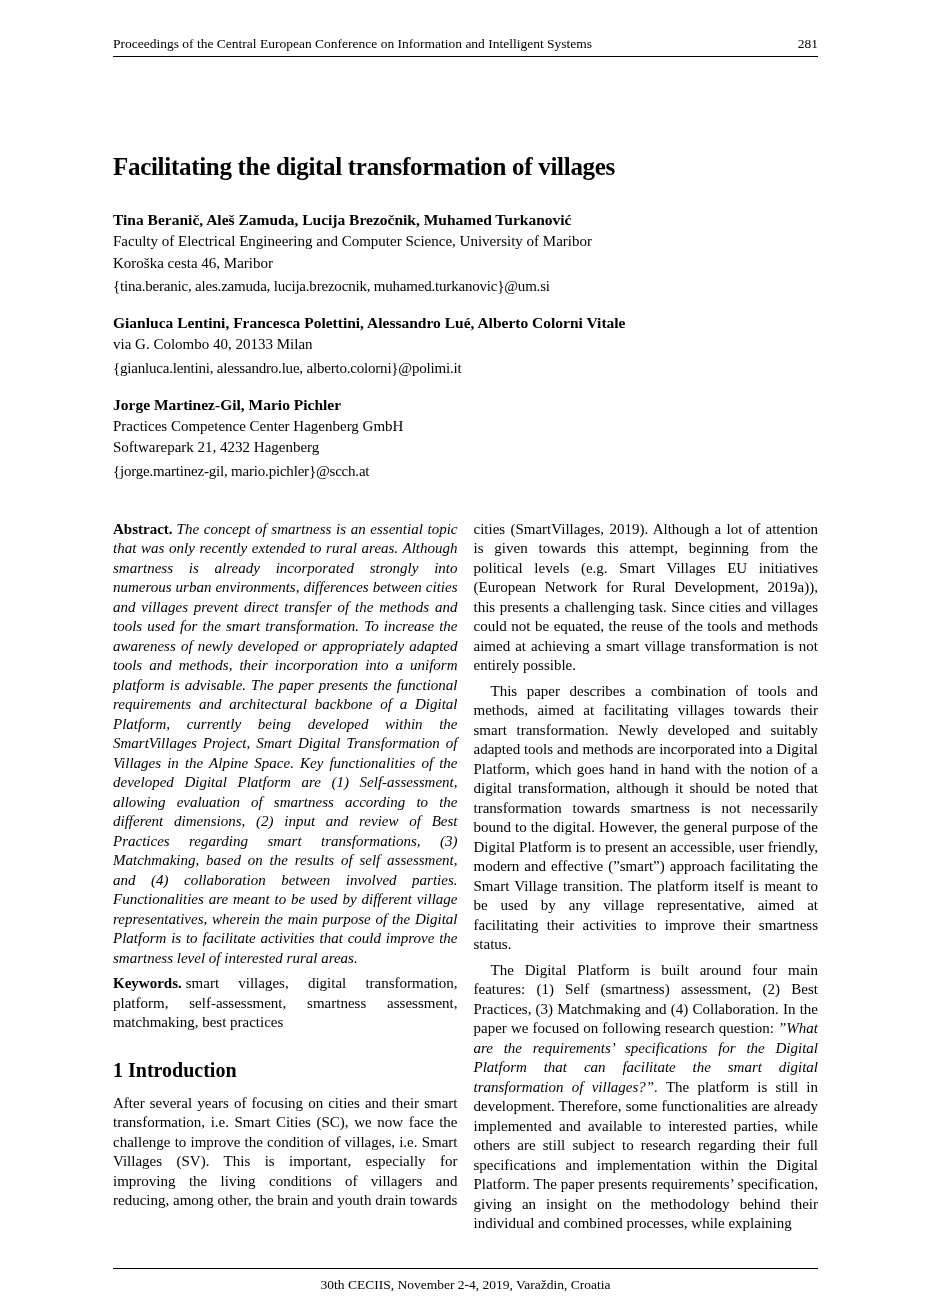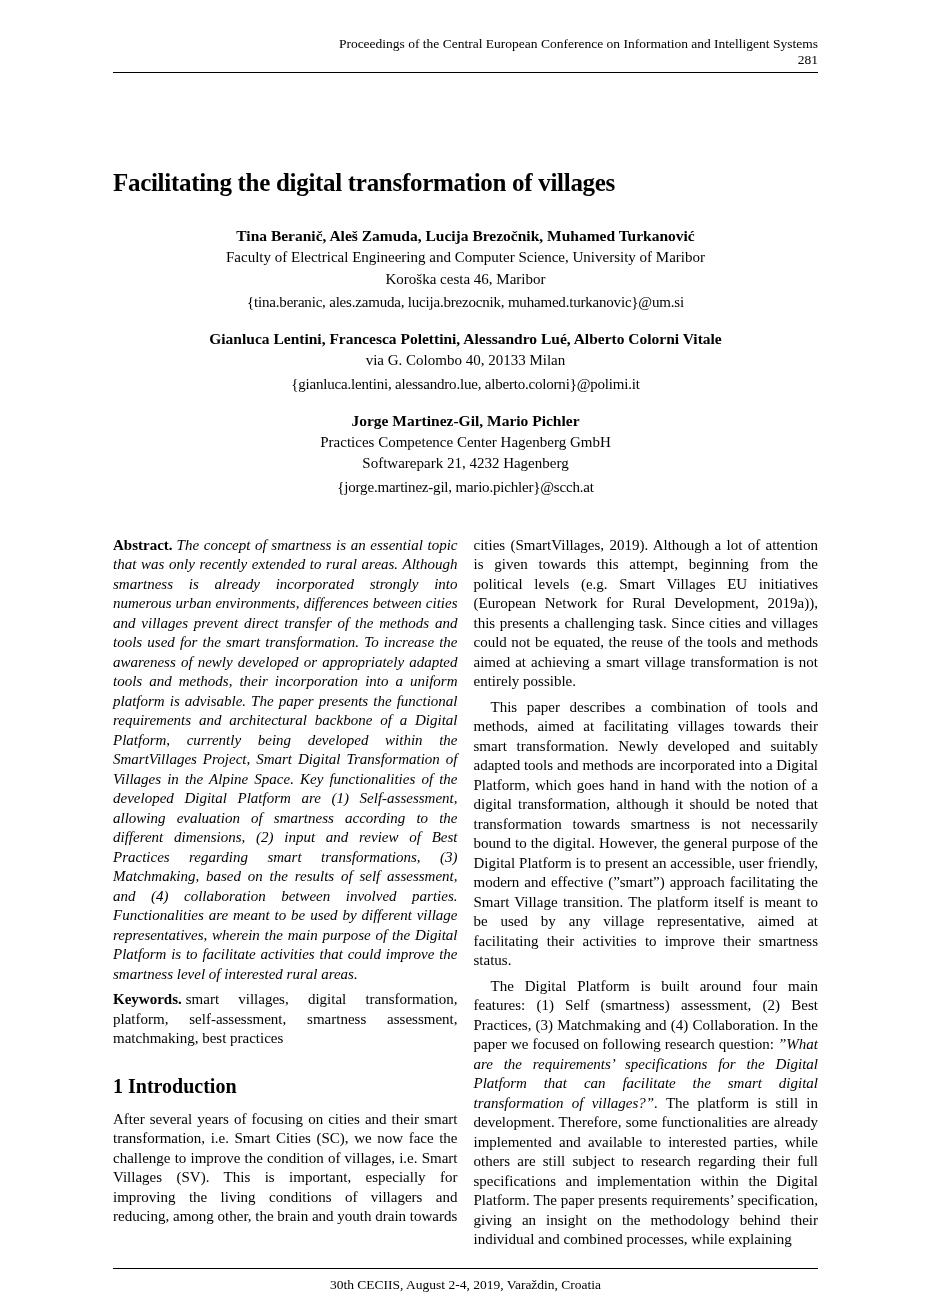--- a/index.html
+++ b/index.html
@@ -16,32 +16,31 @@
   }
   
   .header {
     margin-top: 36px;
     display: flex;
     justify-content: space-between;
     align-items: flex-end;
     font-size: 13.5px;
     border-bottom: 1.5px solid #000;
     padding-bottom: 4px;
-    flex-direction: column;
   }
   
   .title {
     margin: 96px 0 0 0;
     text-align: left;
     font-size: 25px;
     font-weight: bold;
     letter-spacing: -0.3px;
   }
   
-  .authors { margin-top: 28px; text-align: center; }
+  .authors { margin-top: 28px; text-align: left; }
   .author-group { margin-bottom: 15px; }
   .author-group p { margin: 0; }
   .names { font-weight: bold; font-size: 15.5px; line-height: 22px; }
   .affil { font-size: 15px; line-height: 21.5px; }
   .email {
     font-family: Liberation Serif, serif;
     font-size: 15px;
     line-height: 22px;
     margin-top: 1px !important;
     letter-spacing: -0.2px;
@@ -129,16 +128,16 @@
 
     <div class="col">
       <p class="body-par">cities (SmartVillages, 2019). Although a lot of attention is given towards this attempt, beginning from the political levels (e.g. Smart Villages EU initiatives (European Network for Rural Development, 2019a)), this presents a challenging task. Since cities and villages could not be equated, the reuse of the tools and methods aimed at achieving a smart village transformation is not entirely possible.</p>
       <p class="body-par indent">This paper describes a combination of tools and methods, aimed at facilitating villages towards their smart transformation. Newly developed and suitably adapted tools and methods are incorporated into a Digital Platform, which goes hand in hand with the notion of a digital transformation, although it should be noted that transformation towards smartness is not necessarily bound to the digital. However, the general purpose of the Digital Platform is to present an accessible, user friendly, modern and effective (”smart”) approach facilitating the Smart Village transition. The platform itself is meant to be used by any village representative, aimed at facilitating their activities to improve their smartness status.</p>
       <p class="body-par indent"><span>The Digital Platform is built around four main features: (1) Self (smartness) assessment, (2) Best Practices, (3) Matchmaking and (4) Collaboration. In the paper we focused on following research question: </span><span class="q">”What are the requirements’ specifications for the Digital Platform that can facilitate the smart digital transformation of villages?”.</span><span> The platform is still in development. Therefore, some functionalities are already implemented and available to interested parties, while others are still subject to research regarding their full specifications and implementation within the Digital Platform. The paper presents requirements’ specification, giving an insight on the methodology behind their individual and combined processes, while explaining</span></p>
     </div>
 
   </div>
 
   <div class="footer">
-    <span>30th CECIIS, August 2-4, 2019, Varaždin, Croatia</span>
+    <span>30th CECIIS, November 2-4, 2019, Varaždin, Croatia</span>
   </div>
 
 </div>
 
 </body></html>

